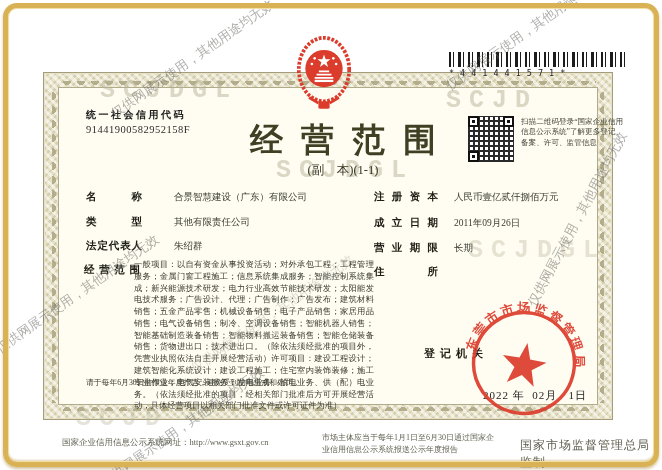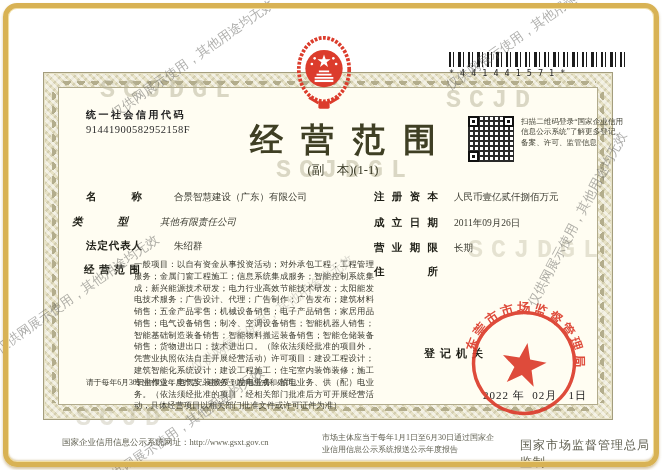--- a/index.html
+++ b/index.html
@@ -125,21 +125,21 @@
     <div class="fp fp1"></div>
     <div class="fp fp2"></div>
     <div class="fp fp3"></div>
   </div>
   <div class="abs qr-caption">扫描二维码登录“国家企业信用信息公示系统”了解更多登记、备案、许可、监管信息</div>
 
   <div class="abs" style="left:86px;top:186px;">
     <span class="flabel lab-l">名称</span>
     <span class="fvalue" style="margin-left:28px;">合景智慧建设（广东）有限公司</span>
   </div>
-  <div class="abs" style="left:72px;top:211px;font-style:italic;">
+  <div class="abs" style="left:86px;top:211px;">
     <span class="flabel lab-l">类型</span>
     <span class="fvalue" style="margin-left:28px;">其他有限责任公司</span>
   </div>
   <div class="abs" style="left:86px;top:235px;">
     <span class="flabel lab-l">法定代表人</span>
     <span class="fvalue" style="margin-left:28px;">朱绍群</span>
   </div>
   <div class="abs" style="left:84px;top:259px;">
     <span class="flabel lab-l">经营范围</span>
   </div>

